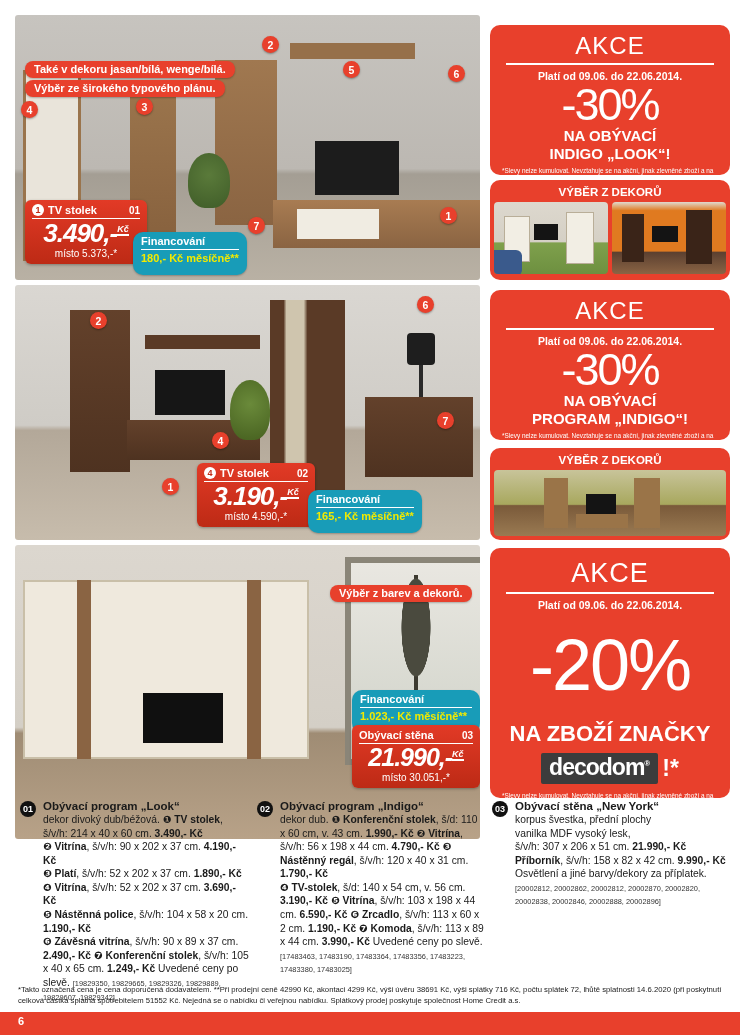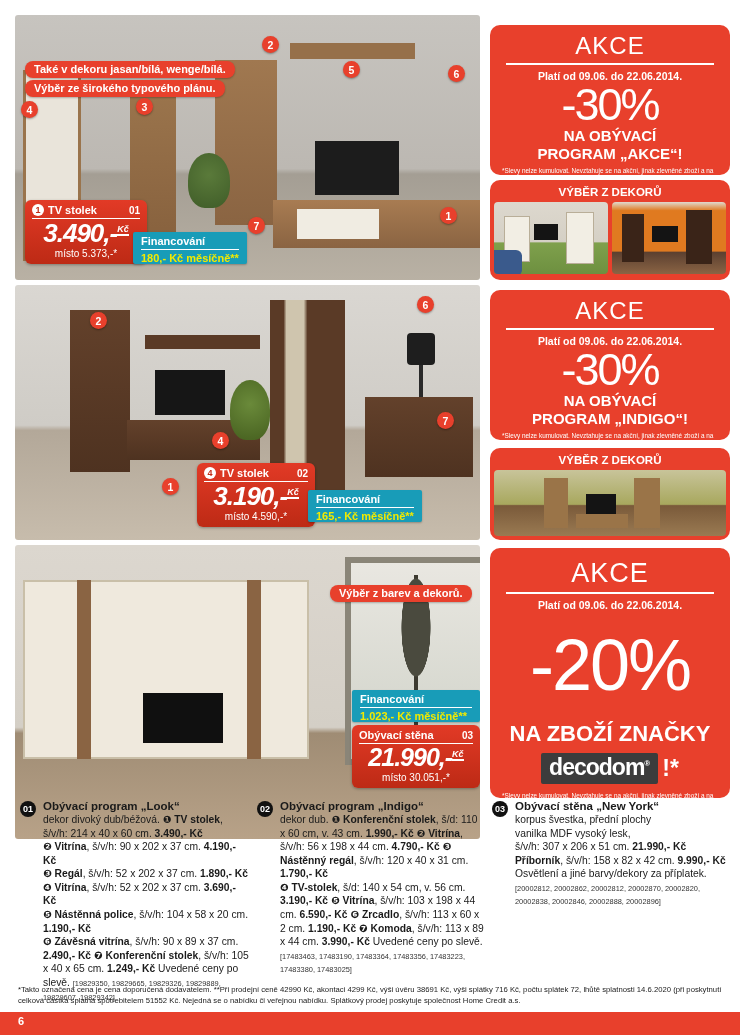--- a/index.html
+++ b/index.html
@@ -30,21 +30,21 @@
            padding-bottom:2px;font-weight:bold;font-size:11px;}
   .pt-circle{width:12px;height:12px;background:#fff;color:#c22b16;border-radius:50%;font-size:9px;
              display:flex;align-items:center;justify-content:center;font-weight:bold;flex:0 0 auto;}
   .pt-code{margin-left:auto;font-size:10px;font-weight:bold;}
   .pt-price{font-style:italic;font-weight:bold;text-align:center;line-height:1.02;
             letter-spacing:-1px;margin-top:1px;}
   .pt-kc{font-size:9px;font-style:italic;letter-spacing:0;border-bottom:2px solid #fff;}
   .pt-was{text-align:center;font-size:10px;margin-top:1px;}
 
   
-  .fin{position:absolute;background:#189cb8;color:#fff;padding:3px 8px 0;border-radius:2px;
+  .fin{position:absolute;background:#189cb8;color:#fff;padding:3px 8px 11px;border-radius:10px;
        box-shadow:0 1px 2px rgba(0,0,0,.25);}
   .fin-label{font-weight:bold;font-size:11px;border-bottom:1.5px solid #fff;padding-bottom:2px;margin-bottom:2px;}
   .fin-amount{color:#f2ea00;font-weight:bold;font-size:11px;white-space:nowrap;}
 
   
   .akce{position:absolute;left:490px;width:240px;background:#e8402c;border-radius:10px;
         color:#fff;text-align:center;overflow:hidden;}
   .akce-title{font-size:24px;font-weight:normal;margin-top:7px;letter-spacing:1px;}
   .akce-rule{height:2px;background:#fff;margin:3px 16px 5px;}
   .akce-valid{font-size:10.5px;font-weight:bold;}
@@ -180,21 +180,21 @@
       <div class="pt-was">místo 30.051,-*</div>
     </div>
   </div>
 
   <div class="akce" style="top:25px;height:150px;">
     <div class="akce-title">AKCE</div>
     <div class="akce-rule"></div>
     <div class="akce-valid">Platí od 09.06. do 22.06.2014.</div>
     <div class="akce-discount" style="font-size:45px;">-30%</div>
     <div class="akce-line" style="font-size:15px;">NA OBÝVACÍ</div>
-    <div class="akce-line" style="font-size:15px;">PROGRAM „AKCE“!</div>
+    <div class="akce-line" style="font-size:15px;">INDIGO „LOOK“!</div>
     <div class="akce-legal">*Slevy nelze kumulovat. Nevztahuje se na akční, jinak zlevněné zboží a na již uzavřené kupní smlouvy. Sleva z cen doporučených dodavatelem.</div>
   </div>
 
   <div class="dekor" style="top:180px;height:100px;">
     <div class="dekor-header">VÝBĚR Z DEKORŮ</div>
     <div class="dekor-photos">
       <div class="dekor-photo dk1a">
         <div class="shape" style="left:10px;top:14px;width:24px;height:44px;background:#f2eee4;border:1px solid #b9ae98;"></div>
         <div class="shape" style="left:72px;top:10px;width:26px;height:50px;background:#f2eee4;border:1px solid #b9ae98;"></div>
         <div class="shape" style="left:40px;top:22px;width:24px;height:16px;background:#141414;"></div>
@@ -242,21 +242,21 @@
     </div>
     <div class="akce-legal" style="margin-top:8px;">*Slevy nelze kumulovat. Nevztahuje se na akční, jinak zlevněné zboží a na již uzavřené kupní smlouvy. Sleva z cen doporučených dodavatelem.</div>
   </div>
 
   <div class="desc" style="left:20px;width:230px;">
     <div class="desc-num">01</div>
     <div class="desc-inner">
       <div class="desc-title">Obývací program „Look“</div>
       <div class="desc-body"><span>dekor divoký dub/béžová. </span><span class="b">❶ TV stolek</span><span>, š/v/h: 214 x 40 x 60 cm. </span><span class="b">3.490,- Kč</span><span>
 </span><span class="b">❷ Vitrína</span><span>, š/v/h: 90 x 202 x 37 cm. </span><span class="b">4.190,- Kč</span><span>
-</span><span class="b">❸ Regál</span><span>, š/v/h: 52 x 202 x 37 cm. </span><span class="b">1.890,- Kč</span><span>
+</span><span class="b">❸ Platí</span><span>, š/v/h: 52 x 202 x 37 cm. </span><span class="b">1.890,- Kč</span><span>
 </span><span class="b">❹ Vitrína</span><span>, š/v/h: 52 x 202 x 37 cm. </span><span class="b">3.690,- Kč</span><span>
 </span><span class="b">❺ Nástěnná police</span><span>, š/v/h: 104 x 58 x 20 cm. </span><span class="b">1.190,- Kč</span><span>
 </span><span class="b">❻ Závěsná vitrína</span><span>, š/v/h: 90 x 89 x 37 cm. </span><span class="b">2.490,- Kč </span><span class="b">❼ Konferenční stolek</span><span>, š/v/h: 105 x 40 x 65 cm. </span><span class="b">1.249,- Kč</span><span> Uvedené ceny po slevě. </span><span class="sm">[19829350, 19829665, 19829326, 19829889, 19829607, 19829342]</span></div>
     </div>
   </div>
 
   <div class="desc" style="left:257px;width:228px;">
     <div class="desc-num">02</div>
     <div class="desc-inner">
       <div class="desc-title">Obývací program „Indigo“</div>

